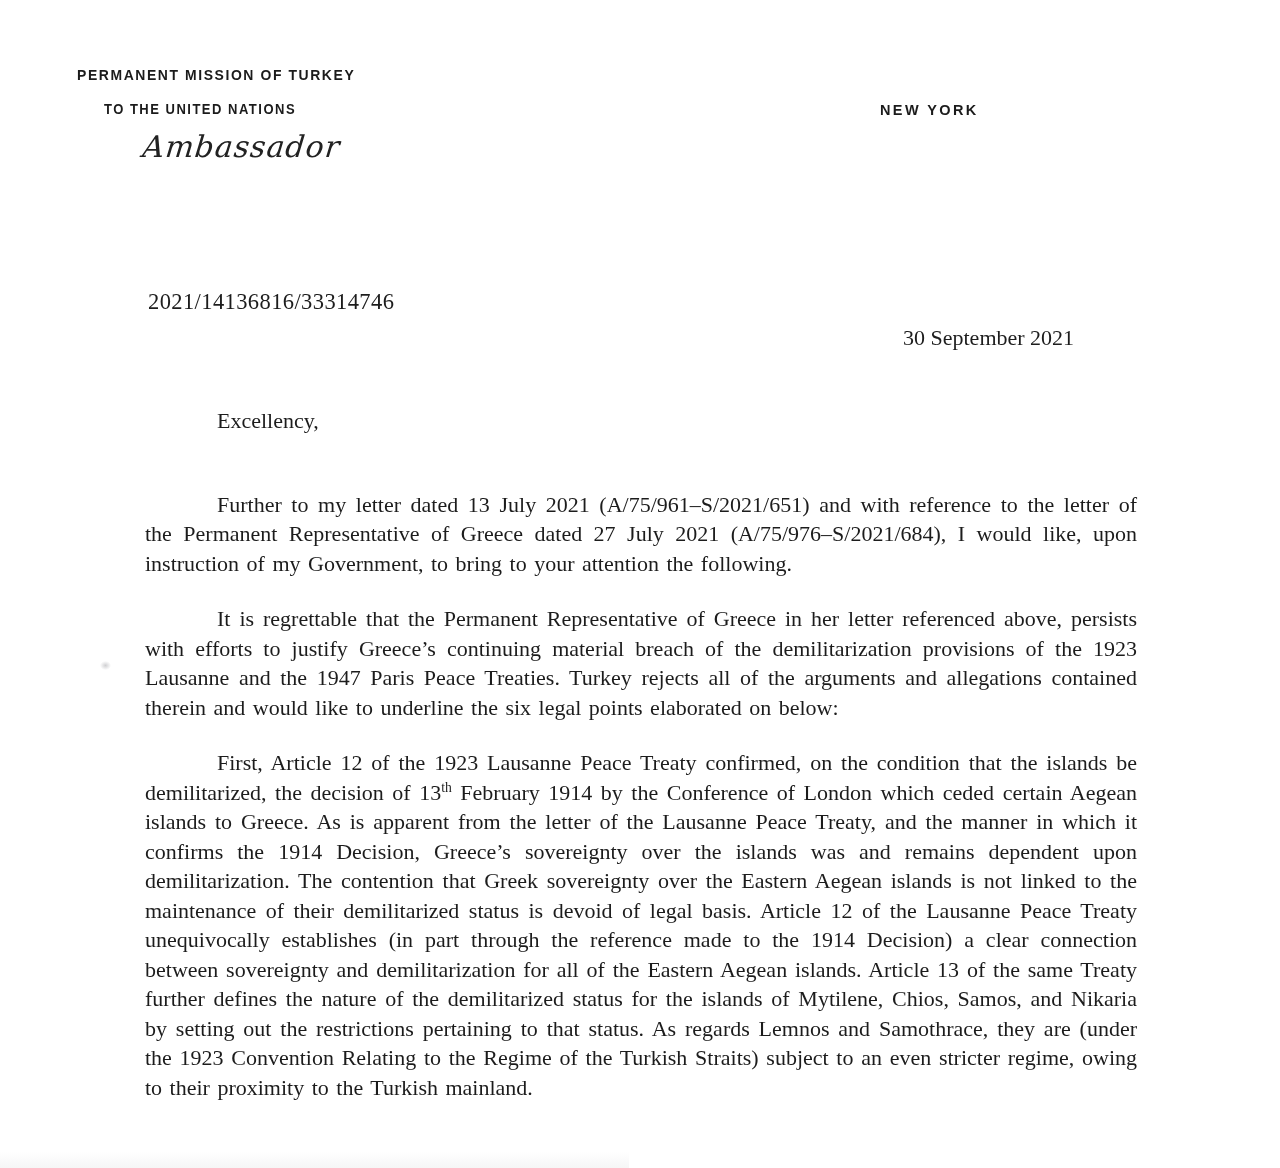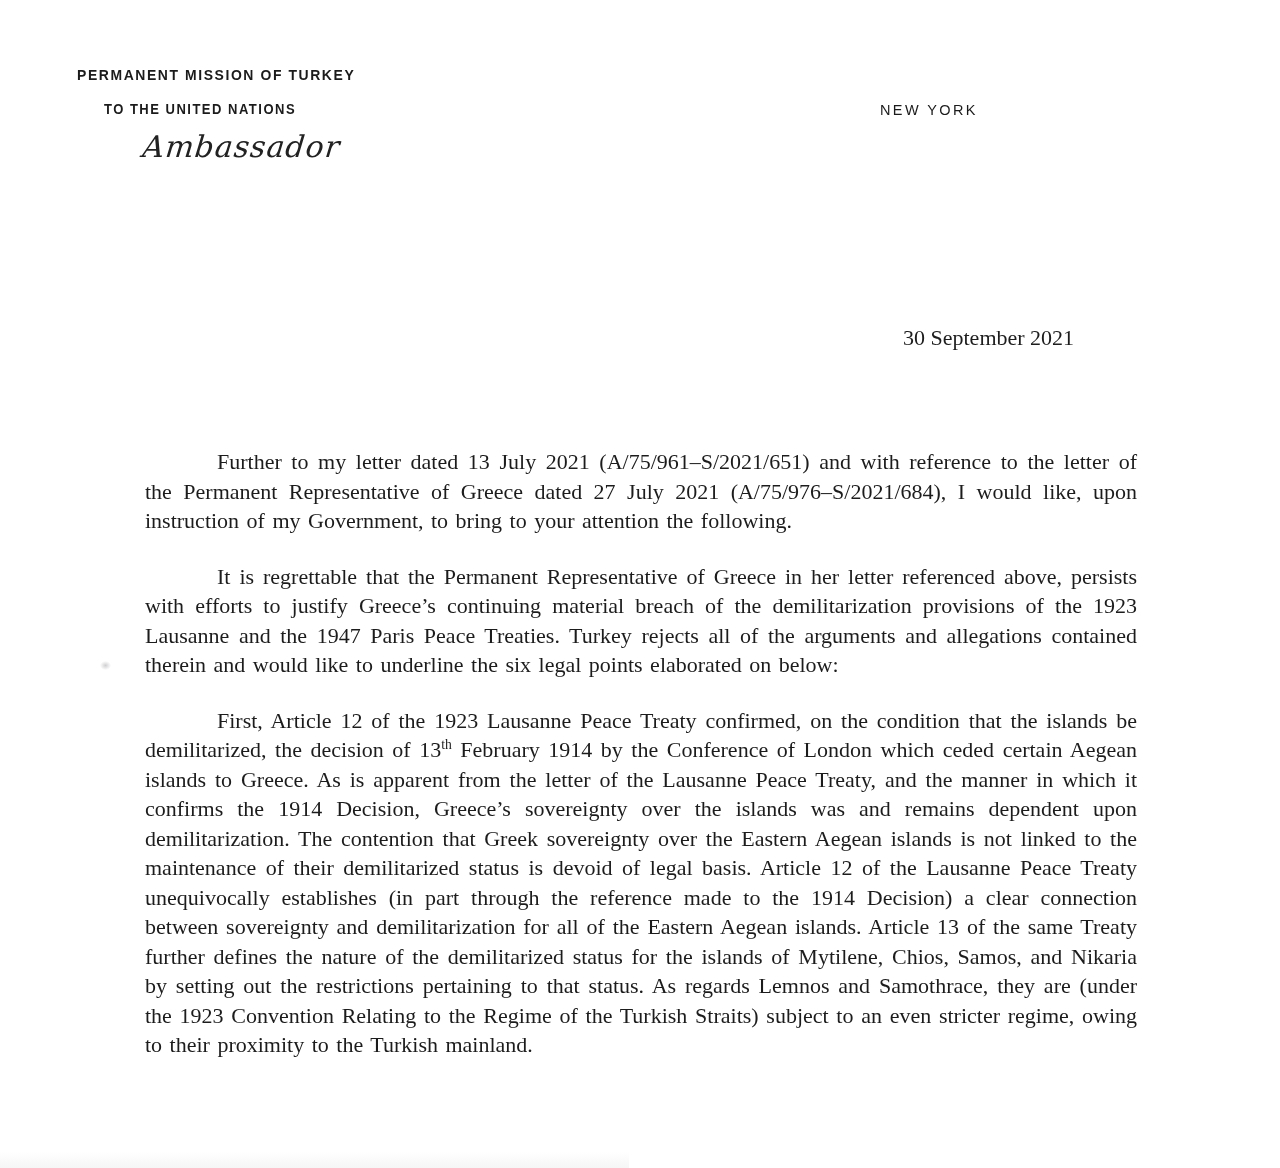--- a/index.html
+++ b/index.html
@@ -42,21 +42,21 @@
     transform: scaleX(0.93);
     transform-origin: left top;
     color: #1b1b1b;
     white-space: nowrap;
   }
   .lh-city {
     position: absolute;
     left: 880px;
     top: 102px;
     font-family: "Liberation Sans", sans-serif;
-    font-weight: 400;
+    font-weight: 700;
     font-size: 14.5px;
     letter-spacing: 2.4px;
     color: #1b1b1b;
     white-space: nowrap;
   }
   .lh-ambassador {
     position: absolute;
     left: 141px;
     top: 129px;
     font-family: "DejaVu Serif", serif;
@@ -102,21 +102,21 @@
   .salutation {
     margin: 0;
     text-indent: 72px;
     text-align: left;
   }
   .body-para {
     margin: 26px 0 0 0;
     text-indent: 72px;
   }
   .body-para:first-child {
-    margin-top: 41px;
+    margin-top: 54px;
   }
   .body-para sup {
     font-size: 0.62em;
     line-height: 0;
     vertical-align: super;
   }
 
   
   .scan-speck {
     position: absolute;
@@ -143,24 +143,26 @@
 <div class="page">
 
   <div class="lh-line1">PERMANENT MISSION OF TURKEY</div>
 
   <div class="lh-line2">TO THE UNITED NATIONS</div>
 
   <div class="lh-city">NEW YORK</div>
 
   <div class="lh-ambassador">Ambassador</div>
 
+  <div class="refnum">2021/14136816/33314746</div>
 
   <div class="date">30 September 2021</div>
 
   <div class="letter-body">
+    <p class="salutation">Excellency,</p>
     <div id="paragraphs">
         <p class="body-para"><span>Further to my letter dated 13 July 2021 (A/75/961–S/2021/651) and with reference to the letter of the Permanent Representative of Greece dated 27 July 2021 (A/75/976–S/2021/684), I would like, upon instruction of my Government, to bring to your attention the following.</span></p>
         <p class="body-para"><span>It is regrettable that the Permanent Representative of Greece in her letter referenced above, persists with efforts to justify Greece’s continuing material breach of the demilitarization provisions of the 1923 Lausanne and the 1947 Paris Peace Treaties. Turkey rejects all of the arguments and allegations contained therein and would like to underline the six legal points elaborated on below:</span></p>
         <p class="body-para"><span>First, Article 12 of the 1923 Lausanne Peace Treaty confirmed, on the condition that the islands be demilitarized, the decision of 13</span><sup>th</sup><span> February 1914 by the Conference of London which ceded certain Aegean islands to Greece. As is apparent from the letter of the Lausanne Peace Treaty, and the manner in which it confirms the 1914 Decision, Greece’s sovereignty over the islands was and remains dependent upon demilitarization. The contention that Greek sovereignty over the Eastern Aegean islands is not linked to the maintenance of their demilitarized status is devoid of legal basis. Article 12 of the Lausanne Peace Treaty unequivocally establishes (in part through the reference made to the 1914 Decision) a clear connection between sovereignty and demilitarization for all of the Eastern Aegean islands. Article 13 of the same Treaty further defines the nature of the demilitarized status for the islands of Mytilene, Chios, Samos, and Nikaria by setting out the restrictions pertaining to that status. As regards Lemnos and Samothrace, they are (under the 1923 Convention Relating to the Regime of the Turkish Straits) subject to an even stricter regime, owing to their proximity to the Turkish mainland.</span></p>
       </div>
   </div>
 
   <div class="scan-speck"></div>
   <div class="scan-shade-bottom"></div>
 

